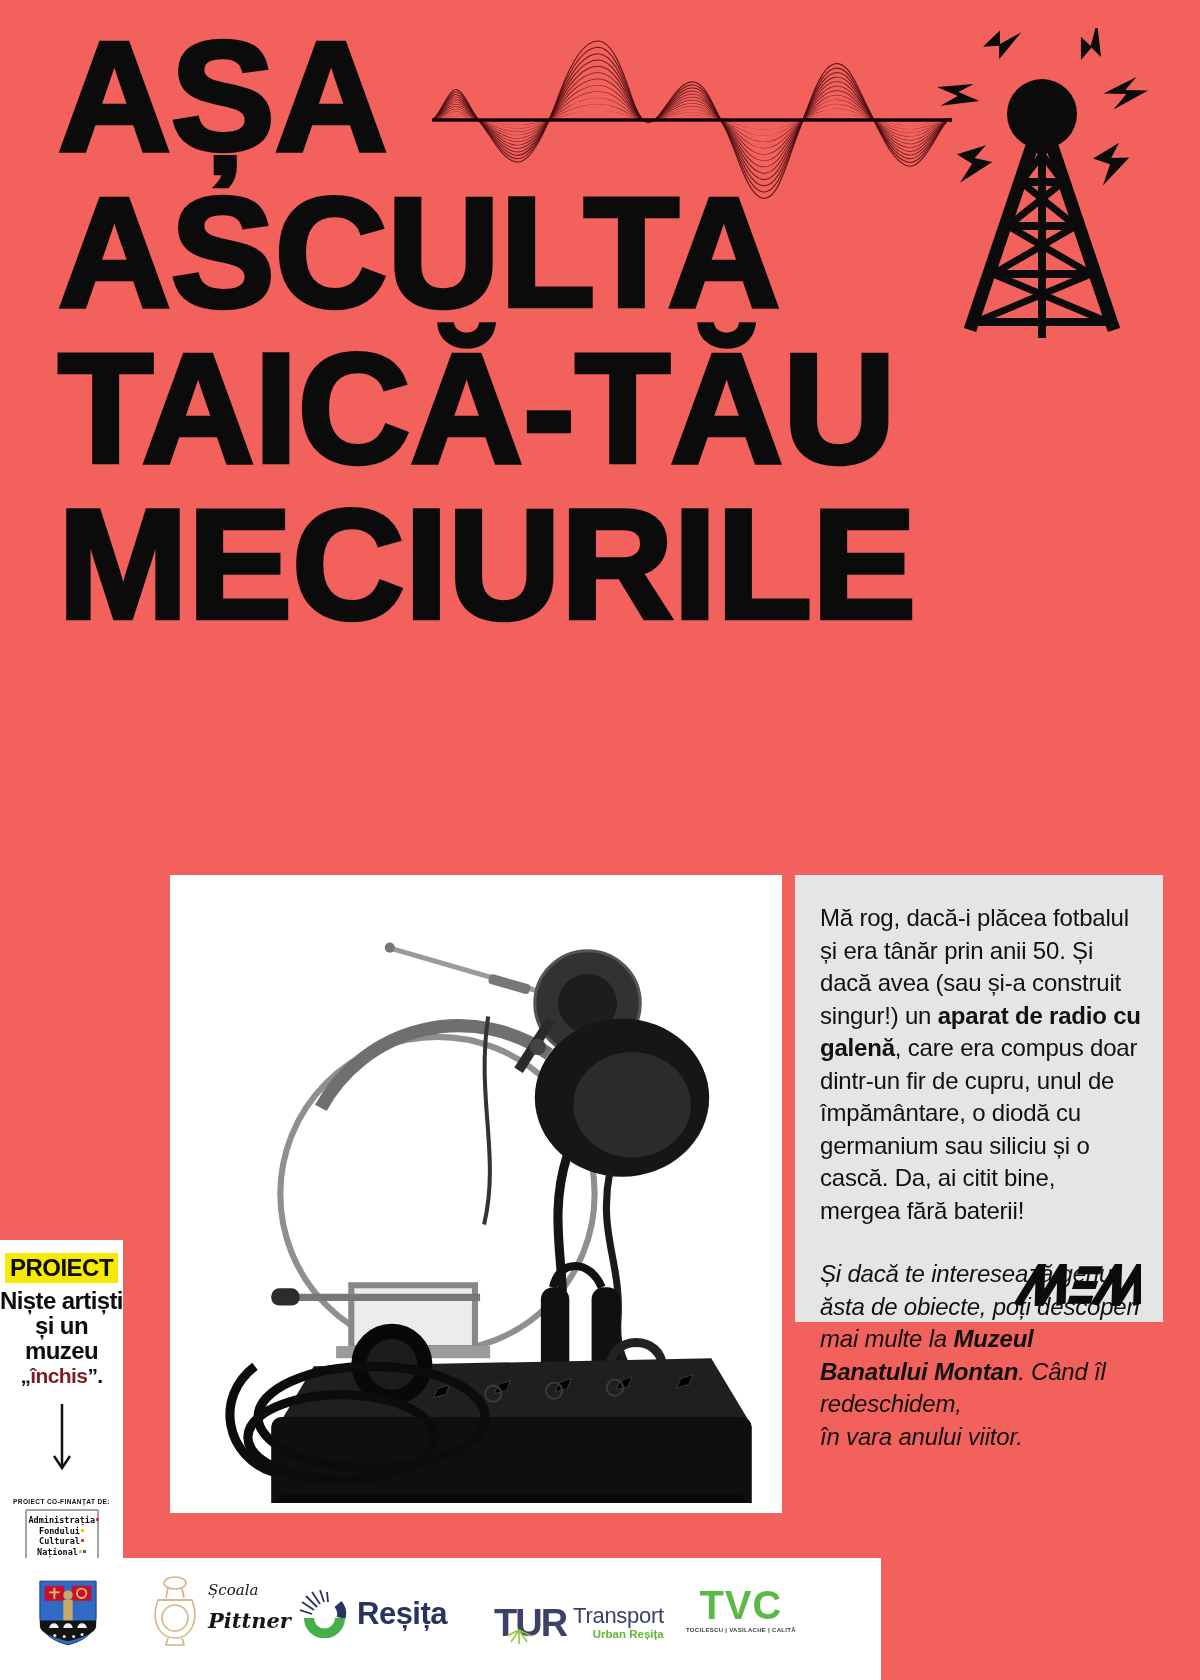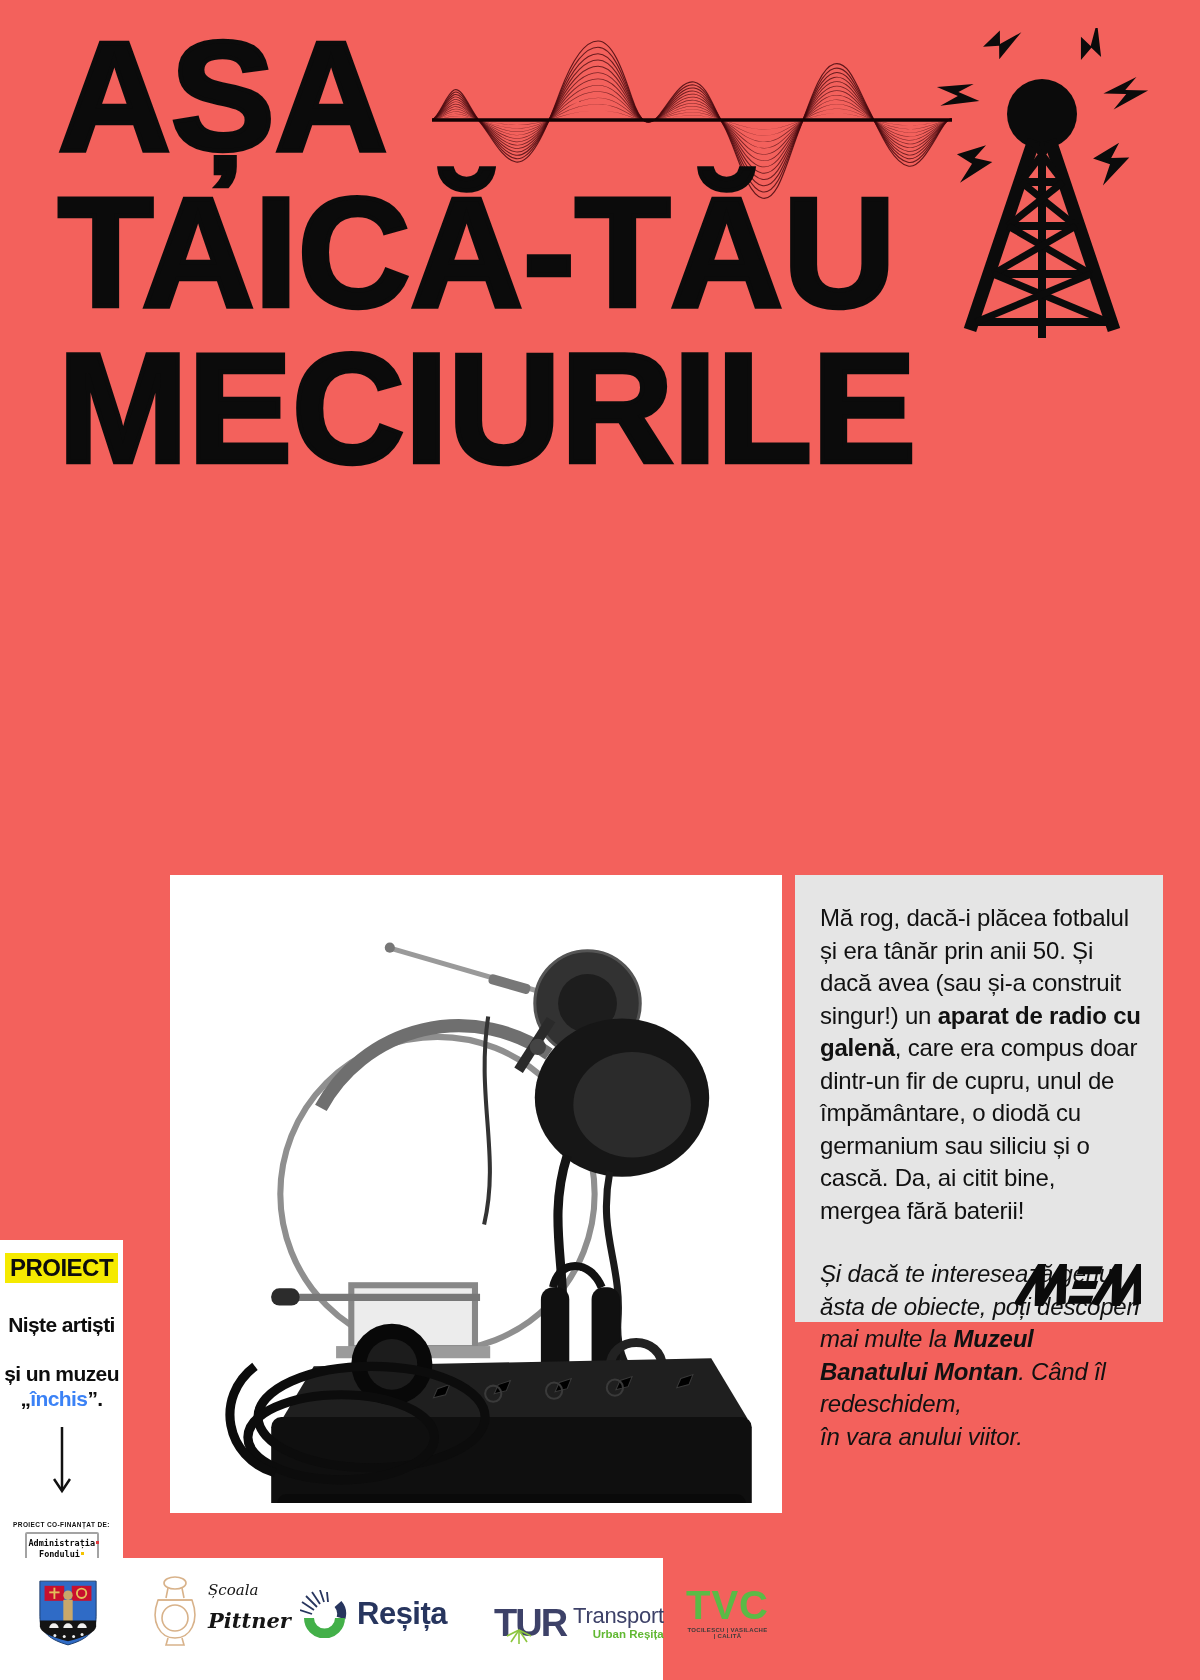--- a/index.html
+++ b/index.html
@@ -32,35 +32,35 @@
   .info .p2 .up{font-style:italic;font-weight:bold;}
   .info .pre-line{white-space:pre-line;}
   .info strong{font-weight:bold;}
   .mbm-black{position:absolute;right:22px;bottom:16px;width:126px;height:42px;}
 
   
   .project{position:absolute;left:0;top:1240px;width:123px;height:440px;background:#fff;
     text-align:center;box-sizing:border-box;padding-top:13px;z-index:4;color:#0d0d0d;}
   .project .title{display:inline-block;background:#F5EA00;font-weight:bold;font-size:24px;
     letter-spacing:-0.5px;padding:1px 5px;margin-bottom:5px;}
-  .project .ln{font-weight:bold;font-size:21px;line-height:25px;letter-spacing:-0.6px;margin-top:24px;}
+  .project .ln{font-weight:bold;font-size:24px;line-height:25px;letter-spacing:-0.6px;}
   .project .quote{font-weight:bold;font-size:21px;line-height:25px;letter-spacing:-0.6px;}
-  .project .quote .red{color:#3b82f6;}
+  .project .quote .red{color:#7f1d1d;}
   .arrow-down{display:block;margin:16px auto 22px auto;width:18px;height:72px;}
   .cofin{font-size:6.5px;font-weight:bold;letter-spacing:0.4px;color:#111;margin-bottom:4px;}
   .afcn{width:66px;margin:0 auto;border:2px solid #a3a3a3;border-radius:2px;background:#fff;
     padding:4px 2px 3px 2px;}
   .afcn-line{font-family:"DejaVu Sans Mono","Liberation Mono",monospace;font-weight:bold;
     font-size:8.5px;line-height:10.5px;color:#0a0a0a;white-space:nowrap;}
   .px{display:inline-block;width:3px;height:3px;vertical-align:2px;margin-left:1px;}
   .px.r{background:#E03A3E;} .px.y{background:#F4C400;} .px.b{background:#1E6BB8;}
   .mbm-navy{display:block;margin:14px auto 0 auto;width:92px;height:31px;}
 
   
-  .band{position:absolute;left:0;top:1558px;width:663px;height:122px;background:#fff;z-index:4;}
+  .band{position:absolute;left:0;top:1558px;width:881px;height:122px;background:#fff;z-index:4;}
   .coat{position:absolute;left:38px;top:20px;width:60px;height:70px;}
   .pittner{position:absolute;left:146px;top:16px;display:flex;align-items:flex-start;}
   .vase{width:58px;height:74px;}
   .pittner-text{margin-left:4px;font-family:"DejaVu Serif","Liberation Serif",serif;
     font-style:italic;color:#151515;}
   .pittner-school{font-size:15px;line-height:16px;margin-top:8px;}
   .pittner-name{font-size:21px;line-height:30px;font-weight:bold;margin-top:8px;}
   .resita{position:absolute;left:300px;top:32px;display:flex;align-items:center;}
   .resita-icon{width:48px;height:48px;}
   .resita-label{margin-left:9px;color:#27355E;font-weight:bold;font-size:31px;letter-spacing:-0.5px;}
@@ -132,20 +132,21 @@
       <path d="M150,2 L172,10 L160,16 L180,30 L146,22 L158,16 Z" transform="rotate(-110 162 16)"></path>
       <path d="M8,62 L44,54 L30,64 L52,70 L14,80 L30,68 Z" transform="rotate(8 30 67)"></path>
       <path d="M176,60 L212,52 L198,62 L220,68 L182,78 L198,66 Z" transform="rotate(-14 198 65)"></path>
       <path d="M28,128 L56,116 L46,130 L64,132 L34,156 L44,136 Z" transform="rotate(6 46 136)"></path>
       <path d="M166,128 L194,116 L184,130 L202,132 L172,156 L182,136 Z" transform="rotate(-8 184 136)"></path>
     </g>
   </svg>
 
   <div class="headline">
     <div class="hl">AȘA</div>
+    <div class="hl">ASCULTA</div>
     <div class="hl">TAICĂ-TĂU</div>
     <div class="hl">MECIURILE</div>
   </div>
 
   <div class="photo">
     <svg viewBox="0 0 576 600">
       <circle cx="250" cy="300" r="155" stroke="#8f8f8f" stroke-width="6" fill="none"></circle>
       <path d="M135,215 A155,155 0 0 1 360,162" stroke="#6f6f6f" stroke-width="13" fill="none"></path>
       <line x1="205" y1="58" x2="412" y2="118" stroke="#9a9a9a" stroke-width="5"></line>
       <circle cx="203" cy="57" r="5" fill="#777"></circle>

